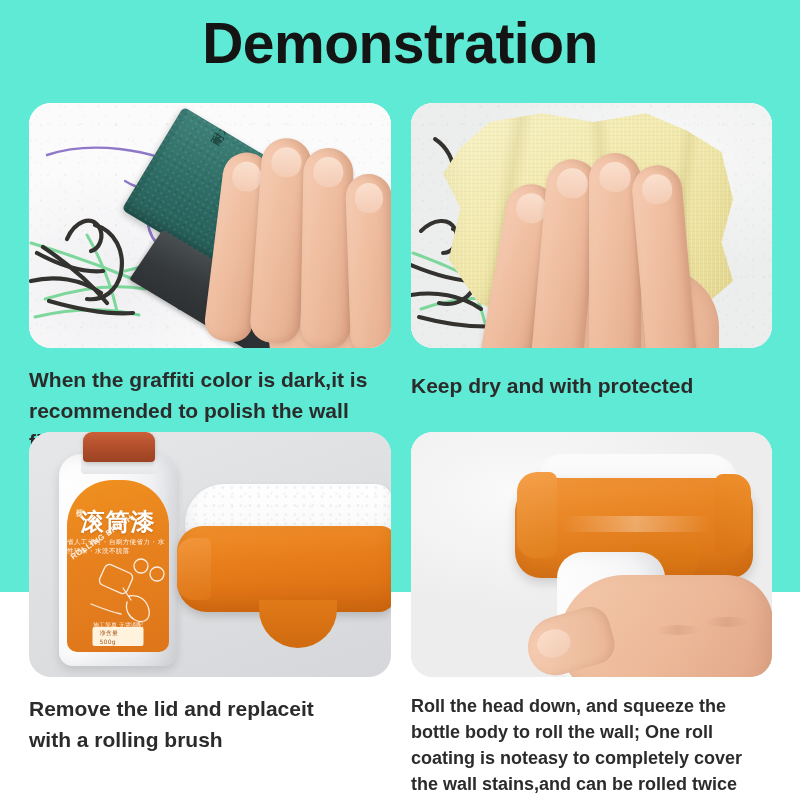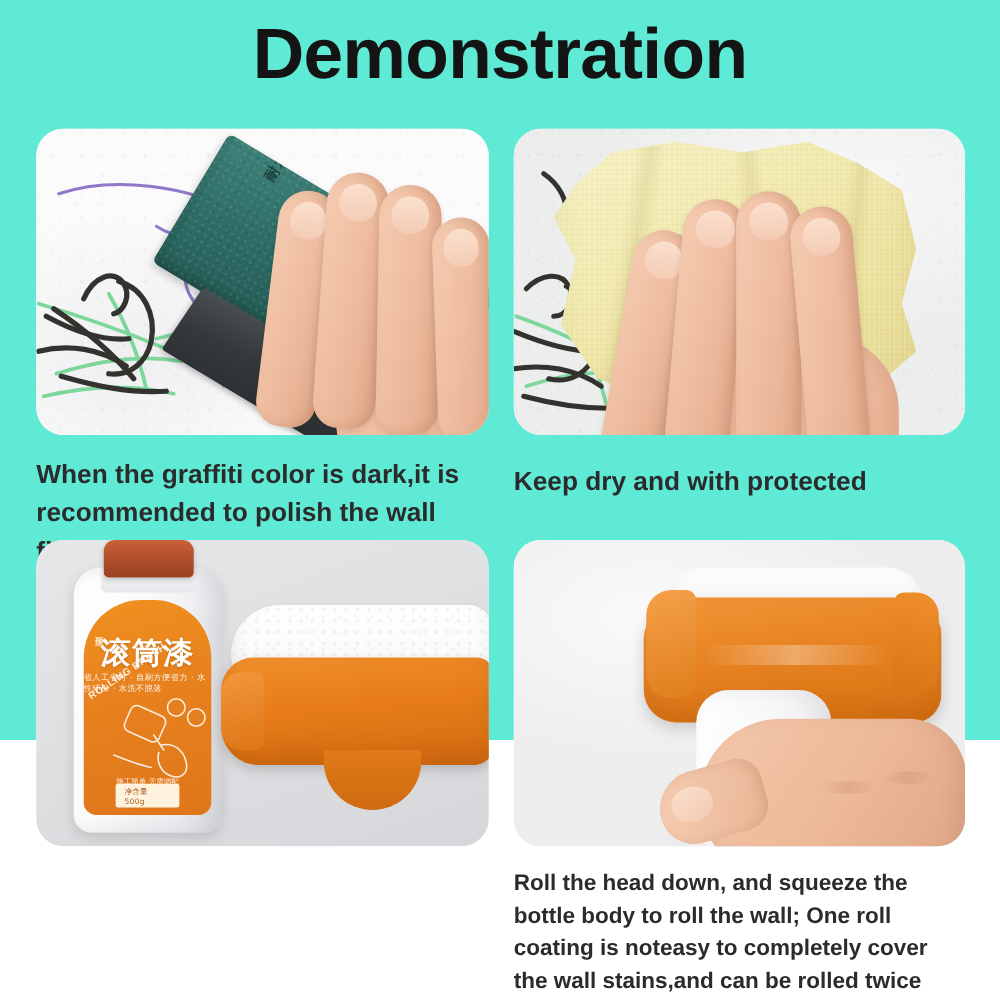--- a/index.html
+++ b/index.html
@@ -568,20 +568,22 @@
         <div class="roller3">
           <div class="r3-sleeve">
             <div class="r3-fuzz"></div>
           </div>
           <div class="r3-frame">
             <div class="r3-lipL"></div>
           </div>
           <div class="r3-stem"></div>
         </div>
       </div>
+      <div class="caption">Remove the lid and replaceit
+with a rolling brush</div>
     </div>
 
     <div class="cell cell-br">
       <div class="photo">
         <div class="wall4"></div>
 
         <div class="roller4">
           <div class="r4-sleeve"></div>
           <div class="r4-frame">
             <div class="r4-lipL"></div>

